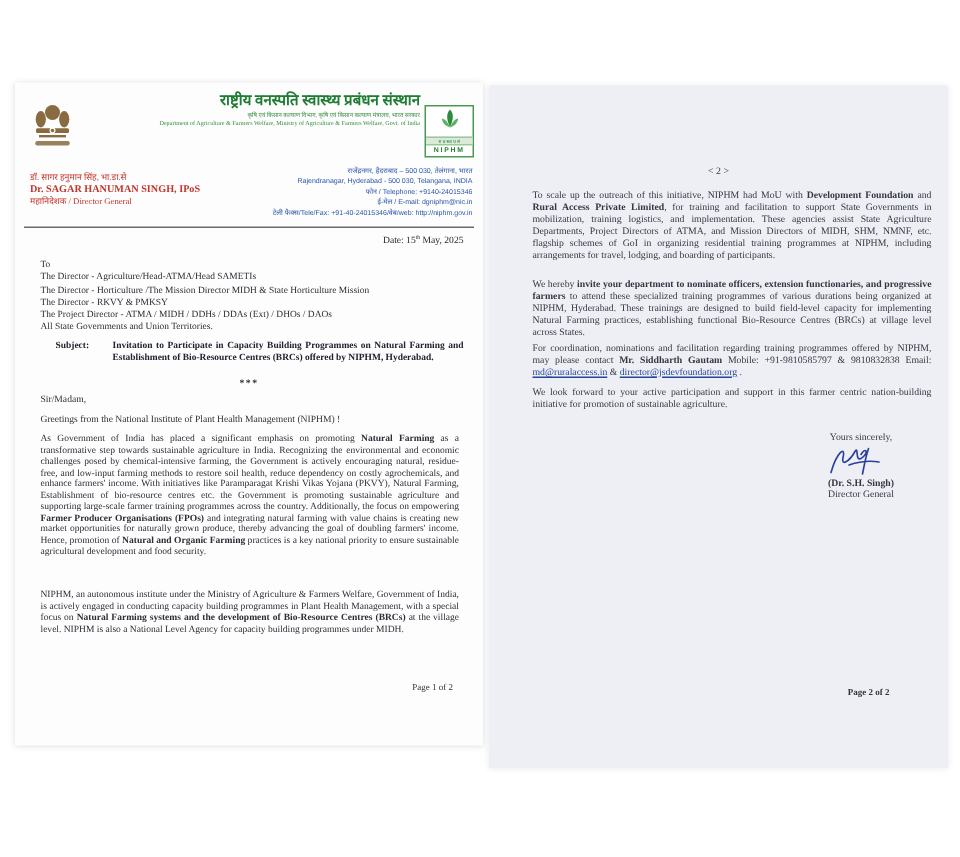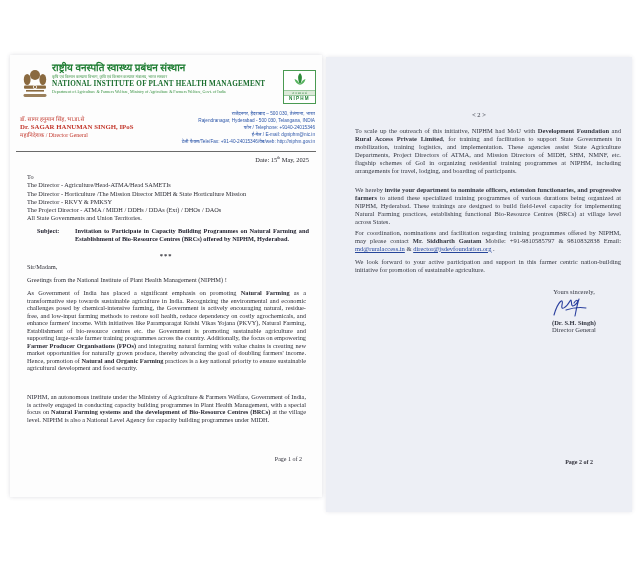--- a/index.html
+++ b/index.html
@@ -5,21 +5,21 @@
   html,body{margin:0;padding:0;}
   .canvas{position:relative;width:640px;height:571px;background:#ffffff;overflow:hidden;
           font-family:"Liberation Serif", serif;color:#2e2e36;}
   .page{position:absolute;}
   .page-left{left:10px;top:55px;width:312px;height:442px;background:#fdfdfd;
              box-shadow:0 0 4px rgba(60,60,90,.18);}
   .page-right{left:326px;top:57px;width:306px;height:455px;background:#edeff5;
               box-shadow:0 0 4px rgba(60,60,90,.12);}
   .abs{position:absolute;}
   
-  .titleblock{left:42px;right:42px;top:7px;text-align:left;}
+  .titleblock{left:42px;right:42px;top:7px;text-align:right;}
   .hi-title{font-size:10px;font-weight:bold;color:#1e7d32;line-height:12px;}
   .hi-sub{font-size:4px;color:#35903f;line-height:5px;}
   .en-title{font-size:7.2px;font-weight:bold;color:#1b6e2f;letter-spacing:.2px;line-height:9px;margin-top:1px;}
   .en-sub{font-size:4.1px;color:#35903f;line-height:5px;}
   .officer{left:10px;top:60px;color:#c2362b;line-height:8px;}
   .officer .l1{font-size:5.8px;}
   .officer .l2{font-size:6.8px;font-weight:bold;}
   .officer .l3{font-size:5.8px;}
   .contact{right:7px;top:55px;text-align:right;color:#2b55a8;font-size:4.7px;line-height:7px;
            font-family:"Liberation Sans", sans-serif;}
@@ -75,21 +75,20 @@
           <circle cx="14" cy="20" r="2" fill="#fdfdfd"></circle>
           <circle cx="14" cy="20" r="1.2"></circle>
           <rect x="2.5" y="27" width="23" height="3" rx="1.4" opacity=".85"></rect>
         </g>
       </svg>
     </span>
 
     <div class="abs titleblock">
       <div class="hi-title">राष्ट्रीय वनस्पति स्वास्थ्य प्रबंधन संस्थान</div>
       <div class="hi-sub">कृषि एवं किसान कल्याण विभाग, कृषि एवं किसान कल्याण मंत्रालय, भारत सरकार</div>
-      <div class="en-title">NATIONAL INSTITUTE OF PLANT HEALTH MANAGEMENT</div>
       <div class="en-sub">Department of Agriculture &amp; Farmers Welfare, Ministry of Agriculture &amp; Farmers Welfare, Govt. of India</div>
     </div>
 
     <div class="abs niphm-logo">
       <span>
         <svg width="14" height="14" viewBox="0 0 14 14">
           <path d="M7 13 C5 8 4 4 7 1 C10 4 9 8 7 13 Z" fill="#2e8b3a"></path>
           <path d="M7 13 C8.5 9 11 7 12.5 7 C12 10 10 12 7 13 Z" fill="#57b35f"></path>
           <path d="M7 13 C5.5 9 3 7 1.5 7 C2 10 4 12 7 13 Z" fill="#57b35f"></path>
         </svg>

